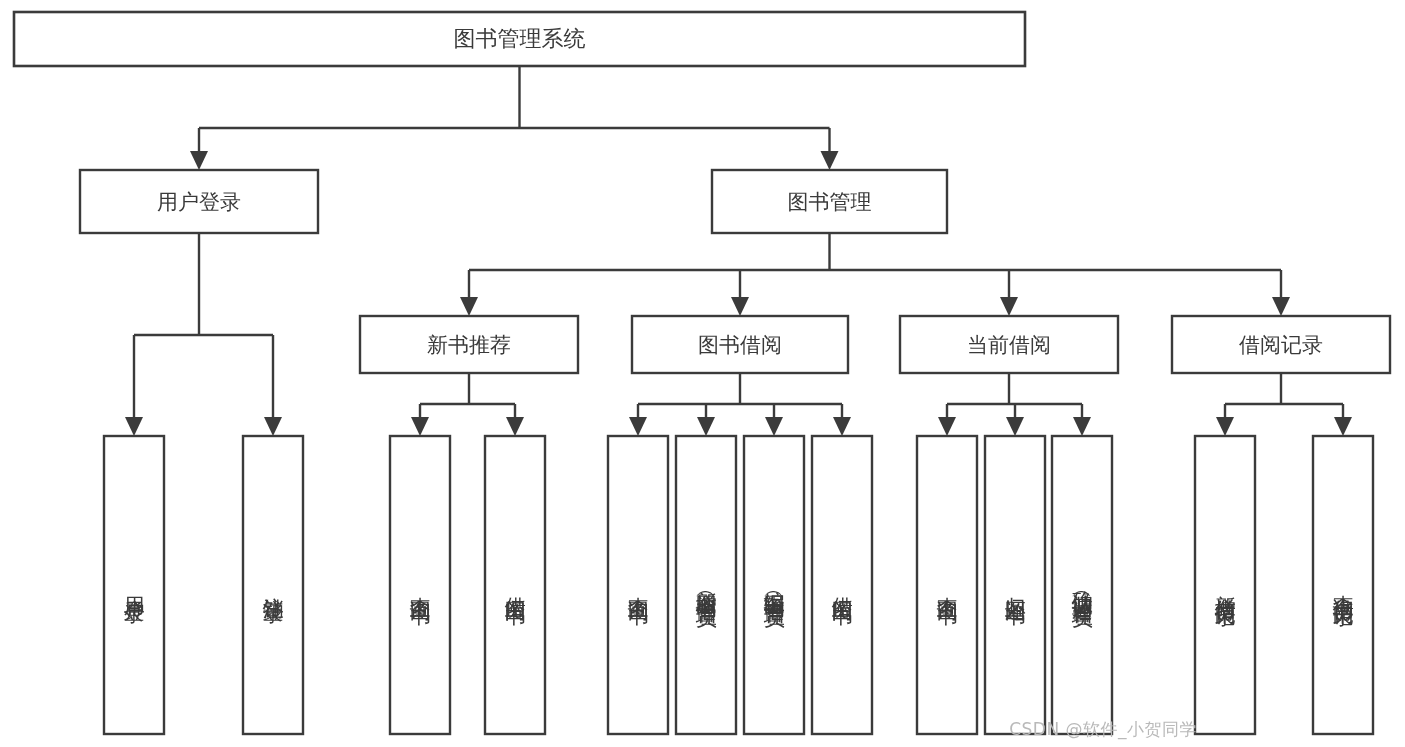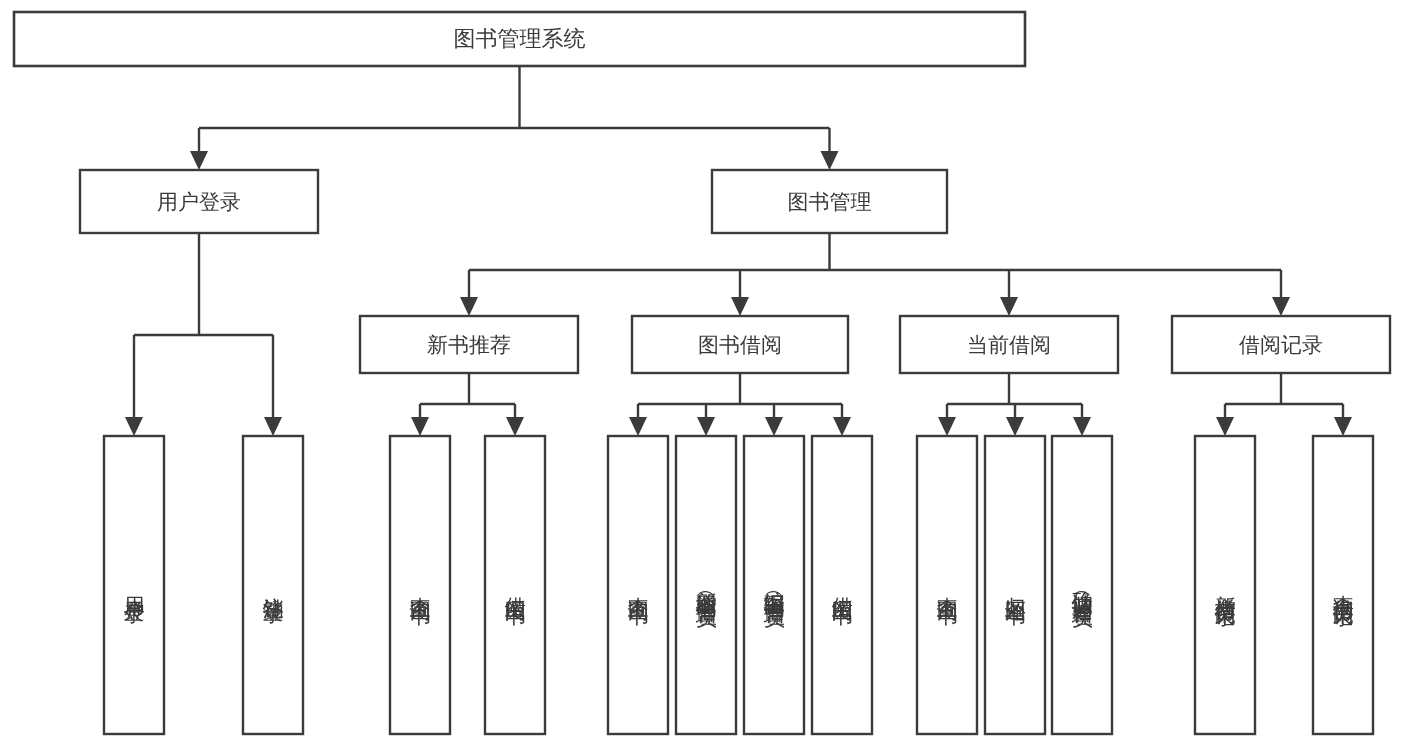--- a/index.html
+++ b/index.html
@@ -214,13 +214,14 @@
         <span class="leaf-label">确认归还（管理员）</span>
       </div>
       <div class="leaf-label-wrap" style="left: 1195px; top: 436px; width: 60px; height: 298px;">
         <span class="leaf-label">新增借阅记录</span>
       </div>
       <div class="leaf-label-wrap" style="left: 1313px; top: 436px; width: 60px; height: 298px;">
         <span class="leaf-label">查询借阅记录</span>
       </div>
     </div>
 
+  <div class="watermark">CSDN @软件_小贺同学</div>
 </div>
 
 </body></html>

